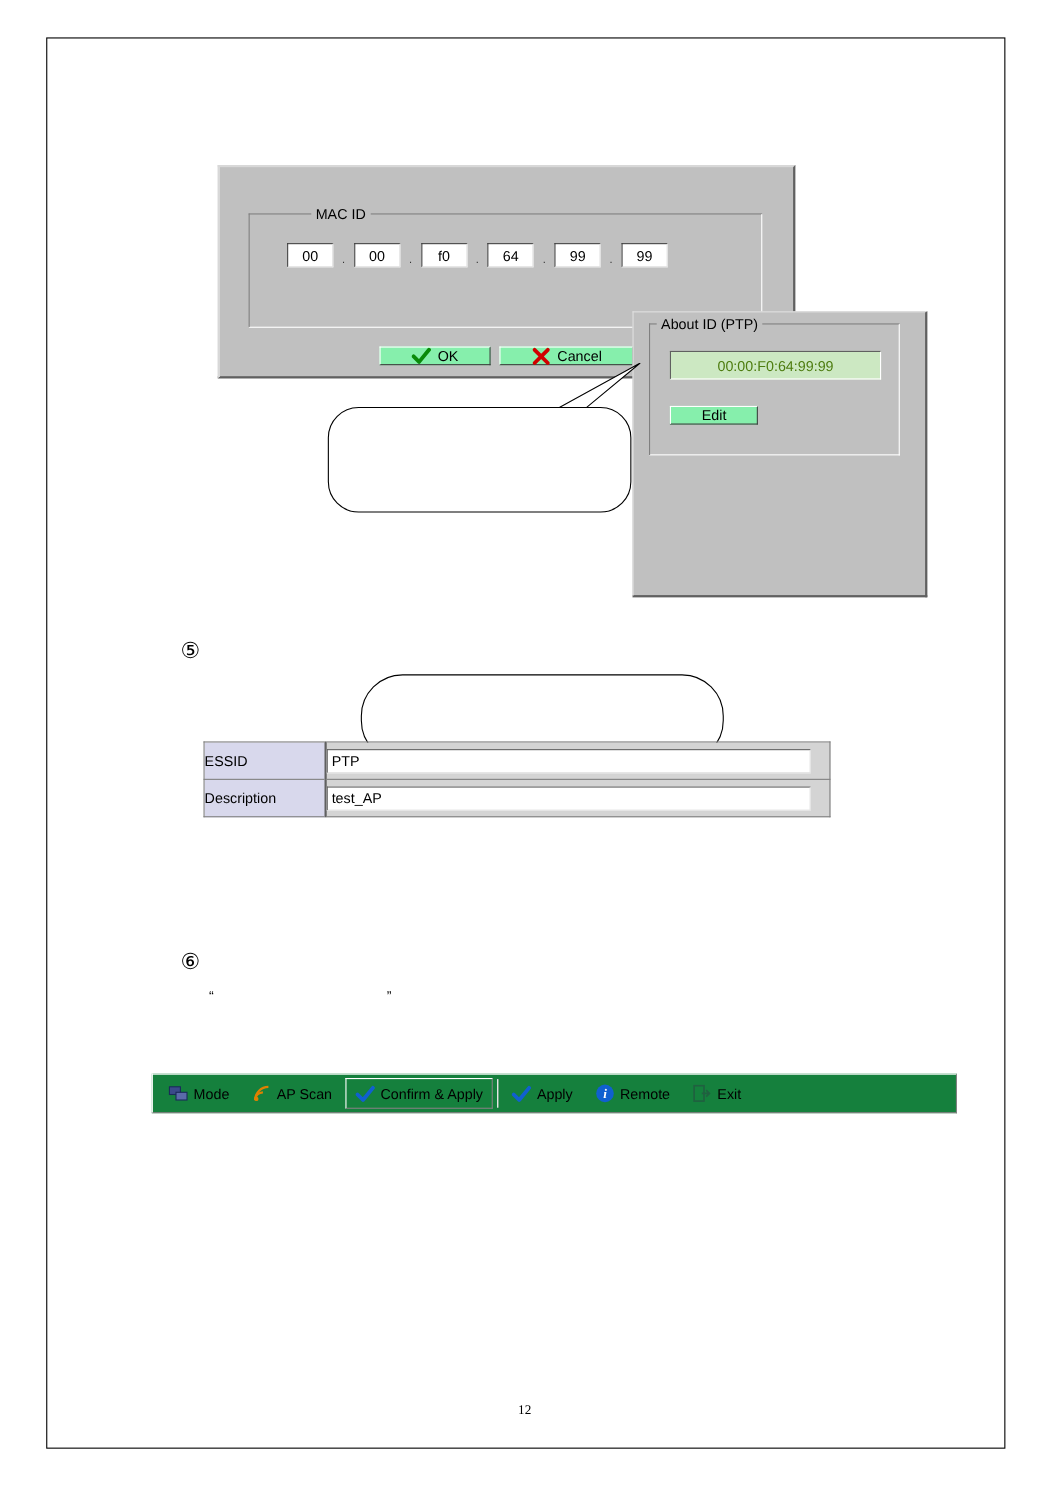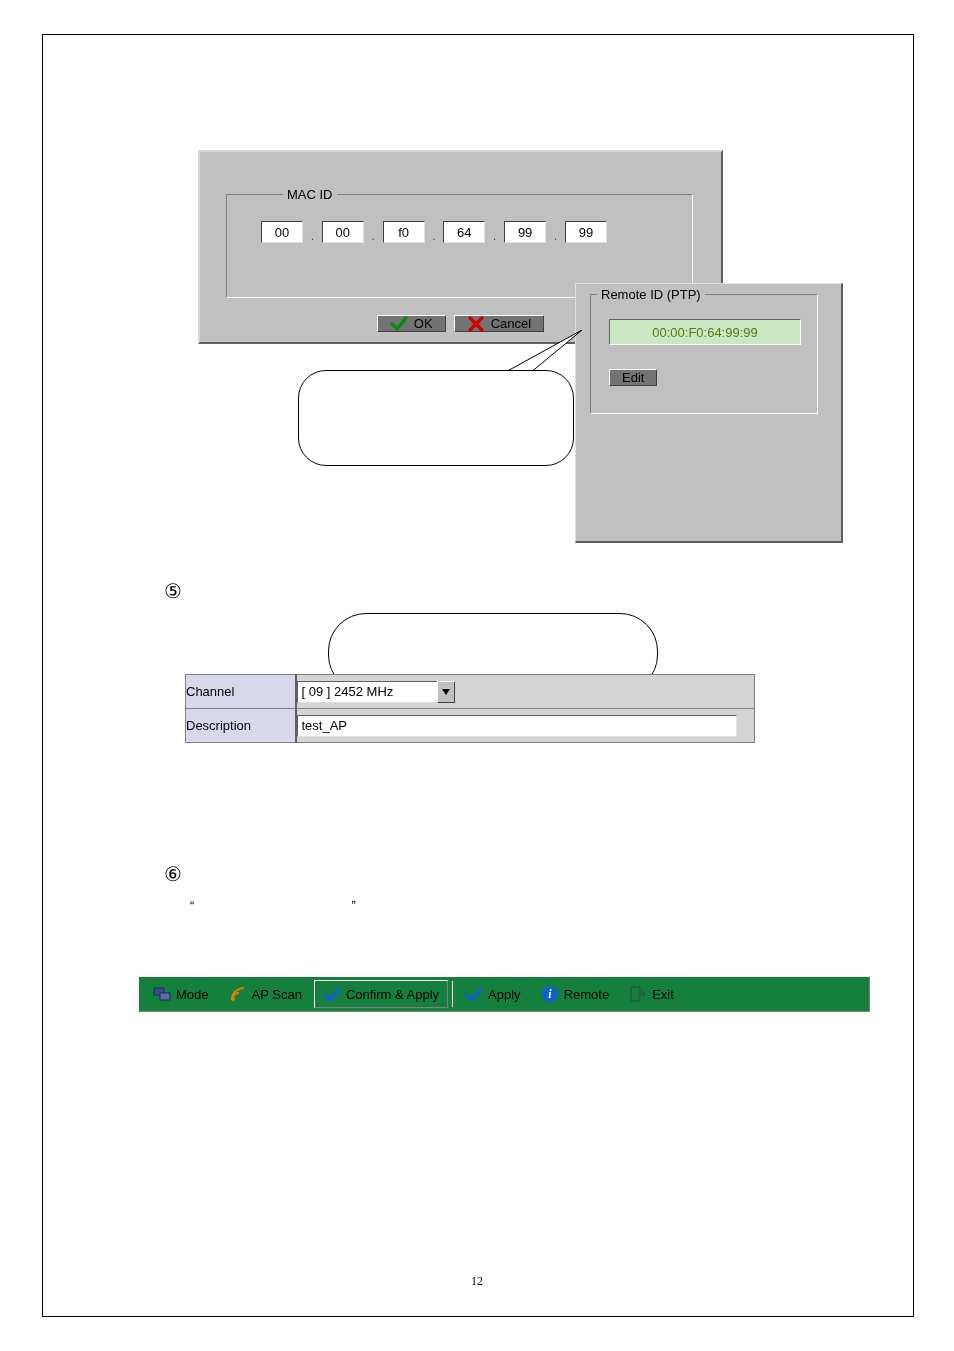--- a/index.html
+++ b/index.html
@@ -79,22 +79,22 @@
       left: 0; right: 0;
       display: flex;
       justify-content: center;
       gap: 8px;
     }
     .win-btn {
       display: inline-flex;
       align-items: center;
       gap: 6px;
       height: 17px;
-      padding: 0 12px;
-      background: #737373;
+      padding: 0 28px;
+      background: #86efac;
       border-top: 1px solid #fff;
       border-left: 1px solid #fff;
       border-right: 1px solid #404040;
       border-bottom: 1px solid #404040;
       font-size: 13px;
       cursor: pointer;
     }
 
     
     .remote-panel {
@@ -306,21 +306,21 @@
             <path d="M3 3 L15 15 M15 3 L3 15" stroke="#d00000" stroke-width="3.5" stroke-linecap="round"></path>
           </svg>
       </span>
       <span>Cancel</span>
     </div>
   </div>
 </div>
 
 <div class="remote-panel">
   <div class="remote-group">
-    <div class="remote-legend">Remote ID (PTP)</div>
+    <div class="remote-legend">About ID (PTP)</div>
     <div class="remote-value">00:00:F0:64:99:99</div>
     <div class="win-btn remote-edit">
       <span>Edit</span>
     </div>
   </div>
 </div>
 
 <svg class="callout1-tail-svg" viewBox="0 0 120 60">
   <polygon points="0,55 100,0 30,58" fill="#fff" stroke="#000" stroke-width="1"></polygon>
 </svg>
@@ -328,31 +328,24 @@
 
 <div class="circled circ5">⑤</div>
 
 <svg class="callout2-tail-svg" viewBox="0 0 120 50">
   <polygon points="60,0 0,45 85,5" fill="#fff" stroke="#000" stroke-width="1"></polygon>
 </svg>
 <div class="callout callout2"></div>
 
 <table class="settings-tbl">
   <tbody>
-  <tr>
-    <td class="lbl-cell">Channel</td>
+      <tr>
+    <td class="lbl-cell">ESSID</td>
     <td class="val-cell">
-      <span class="tbl-select-wrap">
-        <span class="tbl-select">[ 09 ] 2452 MHz</span>
-        <span class="sel-btn">
-          <svg width="8" height="6" viewBox="0 0 8 6">
-                <polygon points="0,0 8,0 4,6" fill="#000"></polygon>
-              </svg>
-        </span>
-      </span>
+      <input class="tbl-input" value="PTP" style="">
     </td>
   </tr>
   <tr>
     <td class="lbl-cell">Description</td>
     <td class="val-cell">
       <input class="tbl-input" value="test_AP" style="">
     </td>
   </tr>
 </tbody>
   </table>

